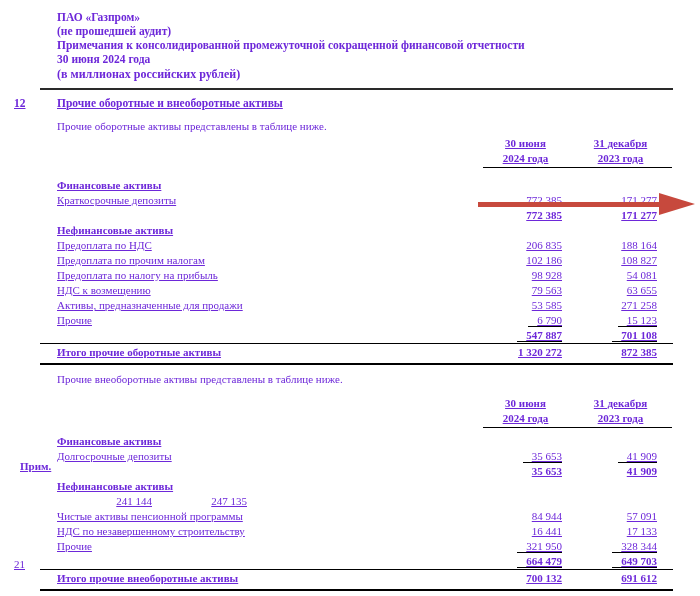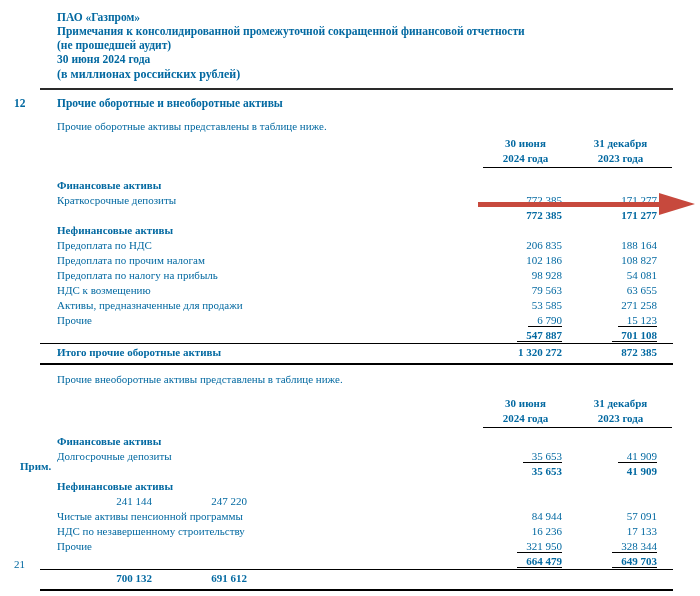--- a/index.html
+++ b/index.html
@@ -1,35 +1,35 @@
 <!DOCTYPE html>
 <html><head>
 <meta charset="utf-8">
 <style>
   html,body{margin:0;padding:0;background:#fff;}
   #page{position:relative;width:700px;height:596px;background:#ffffff;overflow:hidden;
-        font-family:"Liberation Serif","DejaVu Serif",serif;color:#0369a1;}
+        font-family:"Liberation Serif","DejaVu Serif",serif;color:#6d28d9;}
 
   
   .hdr{position:absolute;left:57px;top:10px;width:626px;font-weight:bold;}
   .hdr .l{font-size:11.5px;line-height:14px;}
   .hdr .small{font-size:12px;line-height:16px;}
   .rule-top{position:absolute;left:40px;top:88px;width:633px;border-top:2px solid #2a2a2a;}
 
   
   .section-head{position:absolute;left:14px;top:96px;width:660px;display:flex;
-                font-weight:bold;font-size:11.5px;line-height:14px;}
+                font-weight:bold;font-size:11.5px;line-height:14px;text-decoration:underline;}
   .section-head .num{width:43px;}
 
   .para{position:absolute;left:57px;font-size:11px;line-height:14px;}
   .p1{top:119px;}
   .p2{top:372px;}
 
   
-  .tbl{position:absolute;left:10px;width:663px;font-size:11px;}
+  .tbl{position:absolute;left:10px;width:663px;font-size:11px;text-decoration:underline;}
   .t1{top:136px;}
   .t2{top:396px;}
   .trow{display:flex;height:15px;line-height:15px;}
   .c-note{width:47px;padding-left:13px;box-sizing:border-box;margin-top:48px;}
   .c-label{flex:1;}
   .c-val{width:95px;text-align:right;}
   .c-end{width:16px;}
   .thead{font-weight:bold;}
   .thead .c-val{text-align:center;padding-left:22px;box-sizing:border-box;}
   .hrule{margin-left:473px;width:189px;border-top:1.2px solid #000;height:0;margin-top:1px;}
@@ -50,22 +50,22 @@
               border-left:36px solid #c7493d;border-top:11px solid transparent;
               border-bottom:11px solid transparent;}
 </style>
 </head>
 <body>
 
 <div id="page">
 
   <div class="hdr">
     <div class="l">ПАО «Газпром»</div>
+    <div class="l">(не прошедшей аудит)</div>
     <div class="l">Примечания к консолидированной промежуточной сокращенной финансовой отчетности</div>
-    <div class="l">(не прошедшей аудит)</div>
     <div class="l">30 июня 2024 года</div>
     <div class="small">(в миллионах российских рублей)</div>
   </div>
   <div class="rule-top"></div>
 
   <div class="section-head">
     <div class="num">12</div>
     <div>Прочие оборотные и внеоборотные активы</div>
   </div>
 
@@ -219,53 +219,54 @@
     <div class="trow sec">
       <div class="c-note"></div>
       <div class="c-label">Нефинансовые активы</div>
       <div class="c-val"></div>
         <div class="c-val"></div>
         <div class="c-end"></div>
     </div>
     <div class="trow">
       <div class="c-note"></div>
       <div class="c-val"><span>241 144</span></div>
-      <div class="c-val"><span>247 220</span></div>
+      <div class="c-val"><span>247 135</span></div>
       <div class="c-end"></div>
     </div>
     <div class="trow">
       <div class="c-note" style="padding-left:4px;">21</div>
       <div class="c-label">Чистые активы пенсионной программы</div>
       <div class="c-val"><span>84 944</span></div>
       <div class="c-val"><span>57 091</span></div>
       <div class="c-end"></div>
     </div>
     <div class="trow">
       <div class="c-note"></div>
       <div class="c-label">НДС по незавершенному строительству</div>
-      <div class="c-val"><span>16 236</span></div>
+      <div class="c-val"><span>16 441</span></div>
       <div class="c-val"><span>17 133</span></div>
       <div class="c-end"></div>
     </div>
     <div class="trow ul">
       <div class="c-note"></div>
       <div class="c-label">Прочие</div>
       <div class="c-val"><span>321 950</span></div>
       <div class="c-val"><span>328 344</span></div>
       <div class="c-end"></div>
     </div>
     <div class="trow subtotal">
       <div class="c-note"></div>
       <div class="c-label"></div>
       <div class="c-val"><span>664 479</span></div>
       <div class="c-val"><span>649 703</span></div>
       <div class="c-end"></div>
     </div>
     <div class="trow grand">
       <div class="c-note"></div>
+      <div class="c-label">Итого прочие внеоборотные активы</div>
       <div class="c-val"><span>700 132</span></div>
       <div class="c-val"><span>691 612</span></div>
       <div class="c-end"></div>
     </div>
   </div>
 
   <div class="arrow-line"></div>
   <div class="arrow-head"></div>
 
 </div>

